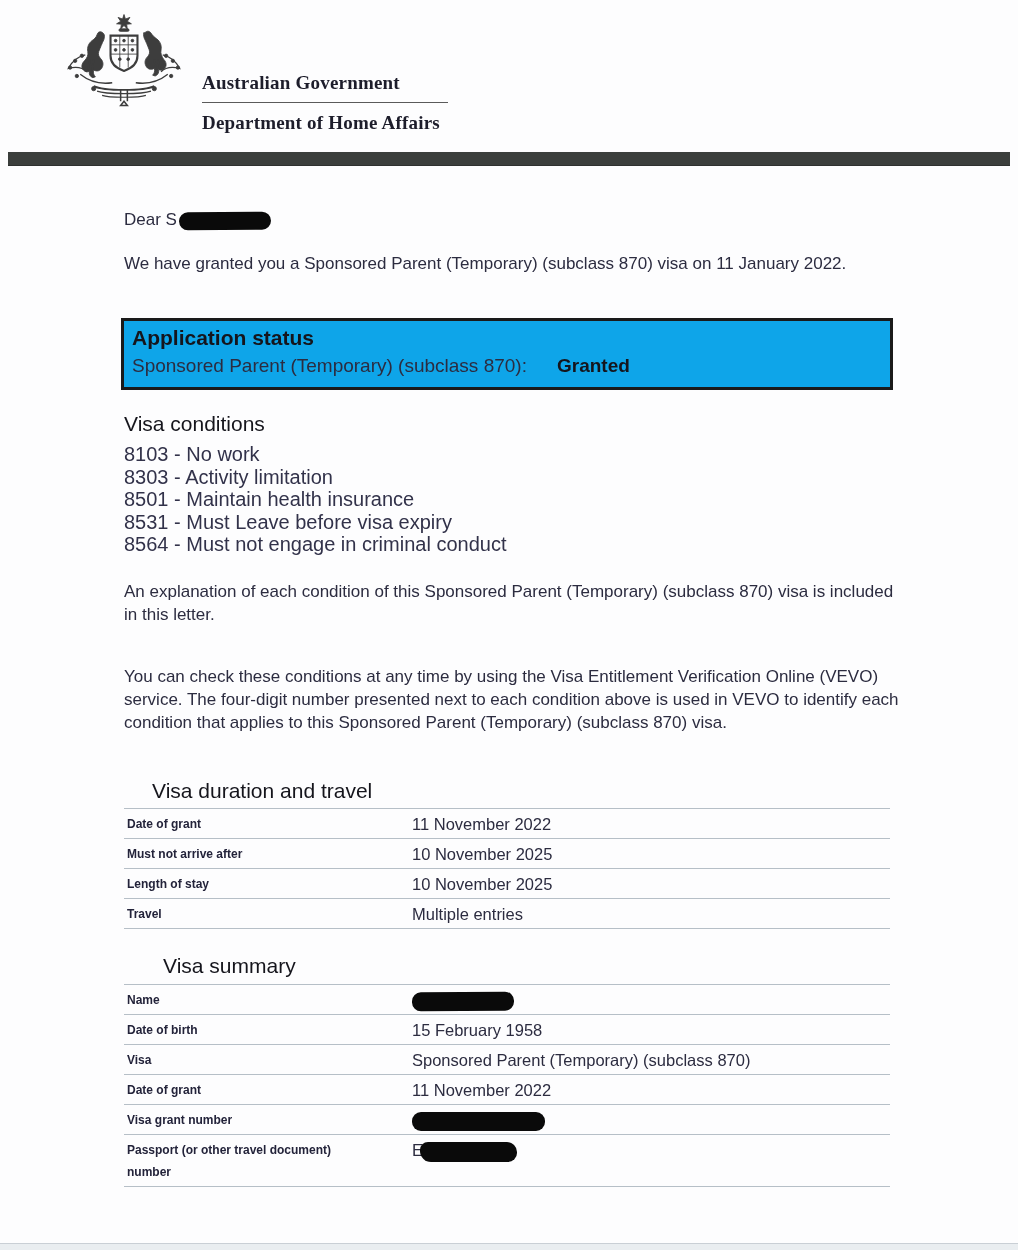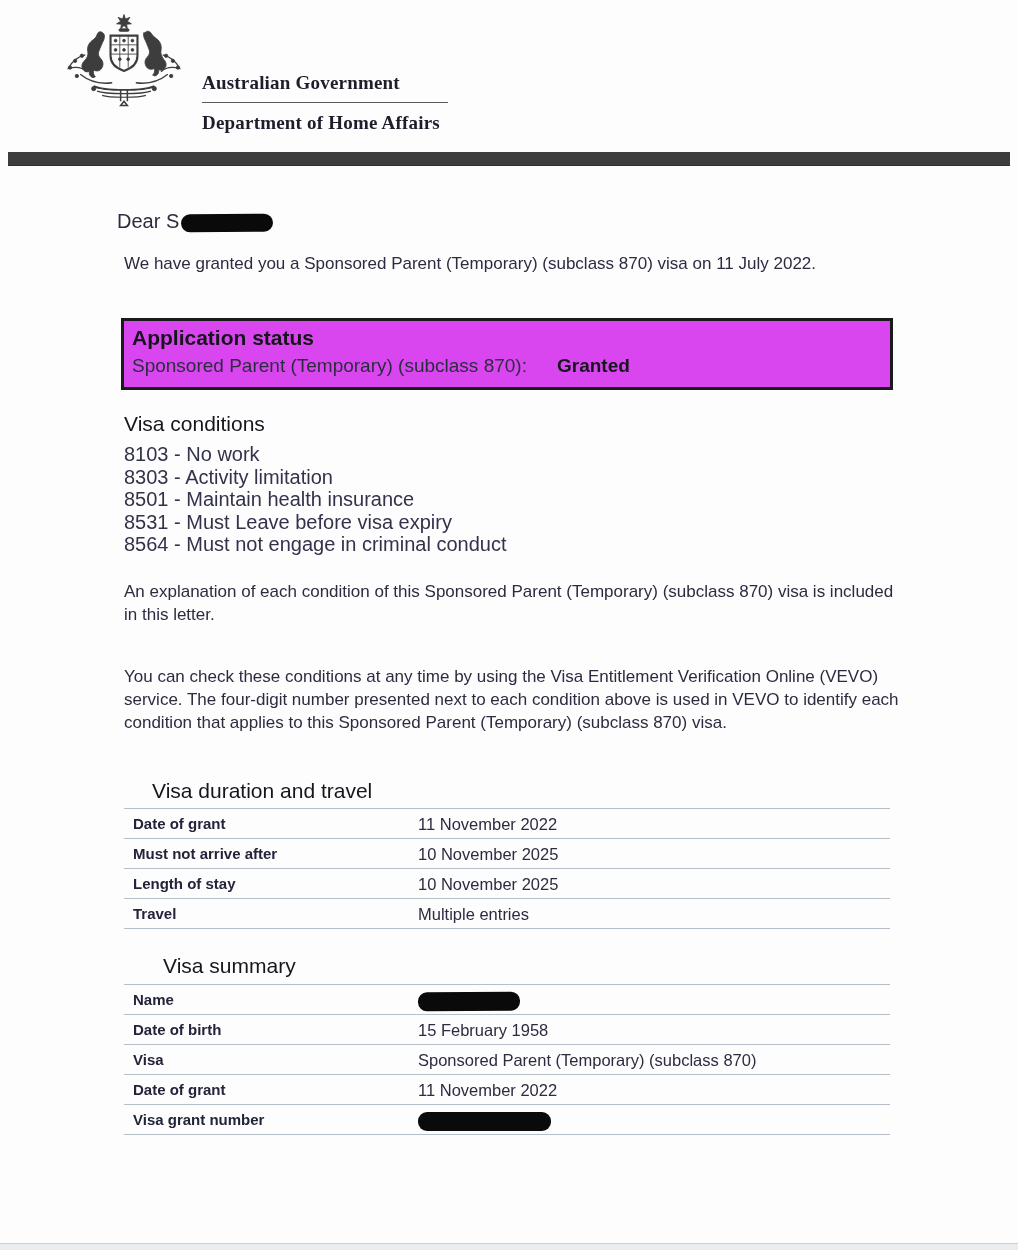--- a/index.html
+++ b/index.html
@@ -19,49 +19,49 @@
   .wordmark .rule { width:246px; height:1px; background:#5a5a5a; margin:8px 0 9px 0; }
   .wordmark .dept {
     font-family:"Liberation Serif", serif; font-weight:bold; font-size:19px;
     color:#1d1d2b; letter-spacing:0.2px;
   }
   .darkbar {
     position:absolute; left:8px; top:152px; width:1002px; height:14px;
     background:#3b3e3c; border-bottom:1px solid #2e302f;
   }
   
-  .greeting { position:absolute; left:117px; top:210px; font-size:20px; }
+  .greeting { position:absolute; left:124px; top:210px; font-size:17px; }
   .redaction {
     display:inline-block; background:#0a0a0a; border-radius:9px;
     vertical-align:middle; height:17px;
   }
   .greeting .redaction { width:92px; height:18px; margin-left:2px; transform:rotate(-0.4deg); }
   .intro { position:absolute; left:124px; top:252px; width:778px; font-size:17px; line-height:24px; }
   .status-box {
     position:absolute; left:121px; top:318px; width:772px; height:72px;
-    border:3px solid #1a1a1a; background:#d946ef; padding:5px 0 0 8px;
+    border:3px solid #1a1a1a; background:#0ea5e9; padding:5px 0 0 8px;
   }
   .status-box .sb-title { font-size:21px; font-weight:bold; color:#15151c; }
   .status-box .sb-line { font-size:19px; margin-top:5px; color:#2c2c40; }
   .status-box .sb-status { font-weight:bold; color:#15151c; margin-left:30px;text-align:right; }
   .sec-heading { font-size:21px; font-weight:normal; color:#15151c; font-family:"Liberation Sans", sans-serif; }
   .h-conditions { position:absolute; left:124px; top:412px; }
   .cond-list { position:absolute; left:124px; top:443px; list-style:none; }
   .cond-list li { font-size:20px; line-height:22.5px; color:#32324a; }
   .para { position:absolute; left:124px; width:778px; font-size:17px; line-height:23px; color:#2c2c40; }
   .para-1 { top:580px; }
   .para-2 { top:665px; }
   .h-duration { position:absolute; left:126px; top:779px;margin-left:26px; }
   .h-summary  { position:absolute; left:126px; top:954px;margin-left:37px; }
   
   .vtable { position:absolute; left:124px; width:766px; border-bottom:1px solid #b6bfc7; }
   .vtable.duration { top:808px; }
   .vtable.summary  { top:984px; }
   .trow { display:flex; border-top:1px solid #b6bfc7; min-height:29px; padding:4px 0 3px 3px; }
-  .tlabel { width:285px; font-weight:bold; font-size:15px; color:#23233a; line-height:22px; padding-right:50px;margin-left:6px; }
+  .tlabel { width:285px; font-weight:bold; font-size:12px; color:#23233a; line-height:22px; padding-right:50px; }
   .tvalue { flex:1; font-size:16.5px; color:#2c2c40; line-height:22px; }
   .tvalue .redaction { display:none; }
   .trow.redacted .tvalue .redaction { display:inline-block; }
   .summary .trow:nth-of-type(1) .redaction { width:102px; height:19px; transform:rotate(-0.5deg); }
   .summary .trow:nth-of-type(5) .redaction { width:133px; height:19px; }
   .summary .trow:nth-of-type(6) .redaction { width:97px; height:20px; margin-left:-3px; border-radius:8px 10px 9px 11px; }
   .bottom-strip {
     position:absolute; left:0; bottom:0; width:1018px; height:7px;
     background:#e9edf0; border-top:1px solid #c9cfd5;
   }
@@ -119,21 +119,21 @@
     <div class="rule"></div>
     <div class="dept">Department of Home Affairs</div>
   </div>
 
   <div class="darkbar"></div>
 
   <p class="greeting">
     <span>Dear S</span><span class="redaction"></span>
   </p>
 
-  <p class="intro">We have granted you a Sponsored Parent (Temporary) (subclass 870) visa on 11 July 2022.</p>
+  <p class="intro">We have granted you a Sponsored Parent (Temporary) (subclass 870) visa on 11 January 2022.</p>
 
   <div class="status-box">
     <div class="sb-title">Application status</div>
     <div class="sb-line">
       <span>Sponsored Parent (Temporary) (subclass 870):</span><span class="sb-status">Granted</span>
     </div>
   </div>
 
   <h2 class="sec-heading h-conditions">Visa conditions</h2>
   <ul class="cond-list">
@@ -216,17 +216,23 @@
         </div>
       </div>
 
       <div class="trow redacted">
         <div class="tlabel">Visa grant number</div>
         <div class="tvalue">
           <span></span><span class="redaction"></span>
         </div>
       </div>
 
+      <div class="trow redacted">
+        <div class="tlabel">Passport (or other travel document) number</div>
+        <div class="tvalue">
+          <span>E</span><span class="redaction"></span>
+        </div>
+      </div>
 
     </div>
 
   <div class="bottom-strip"></div>
 </div>
 
 </body></html>

